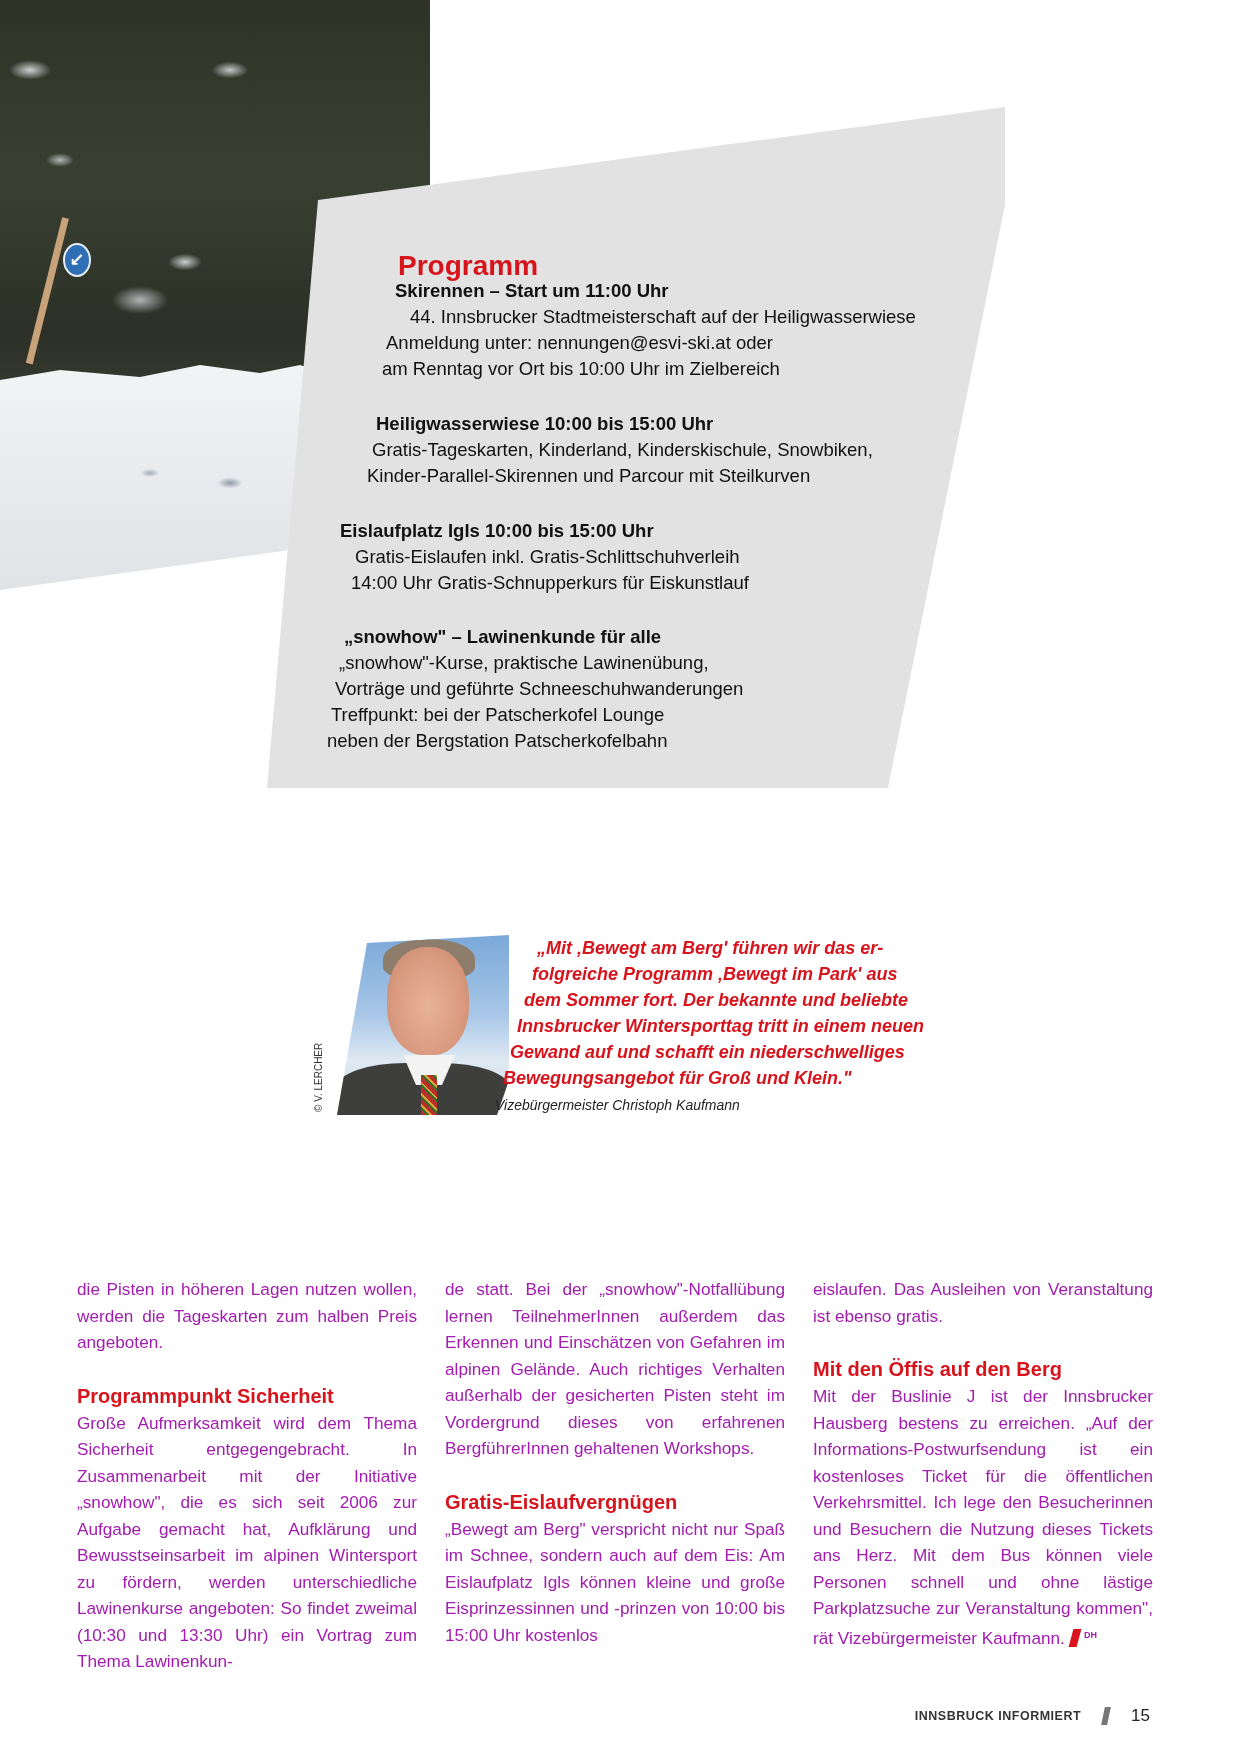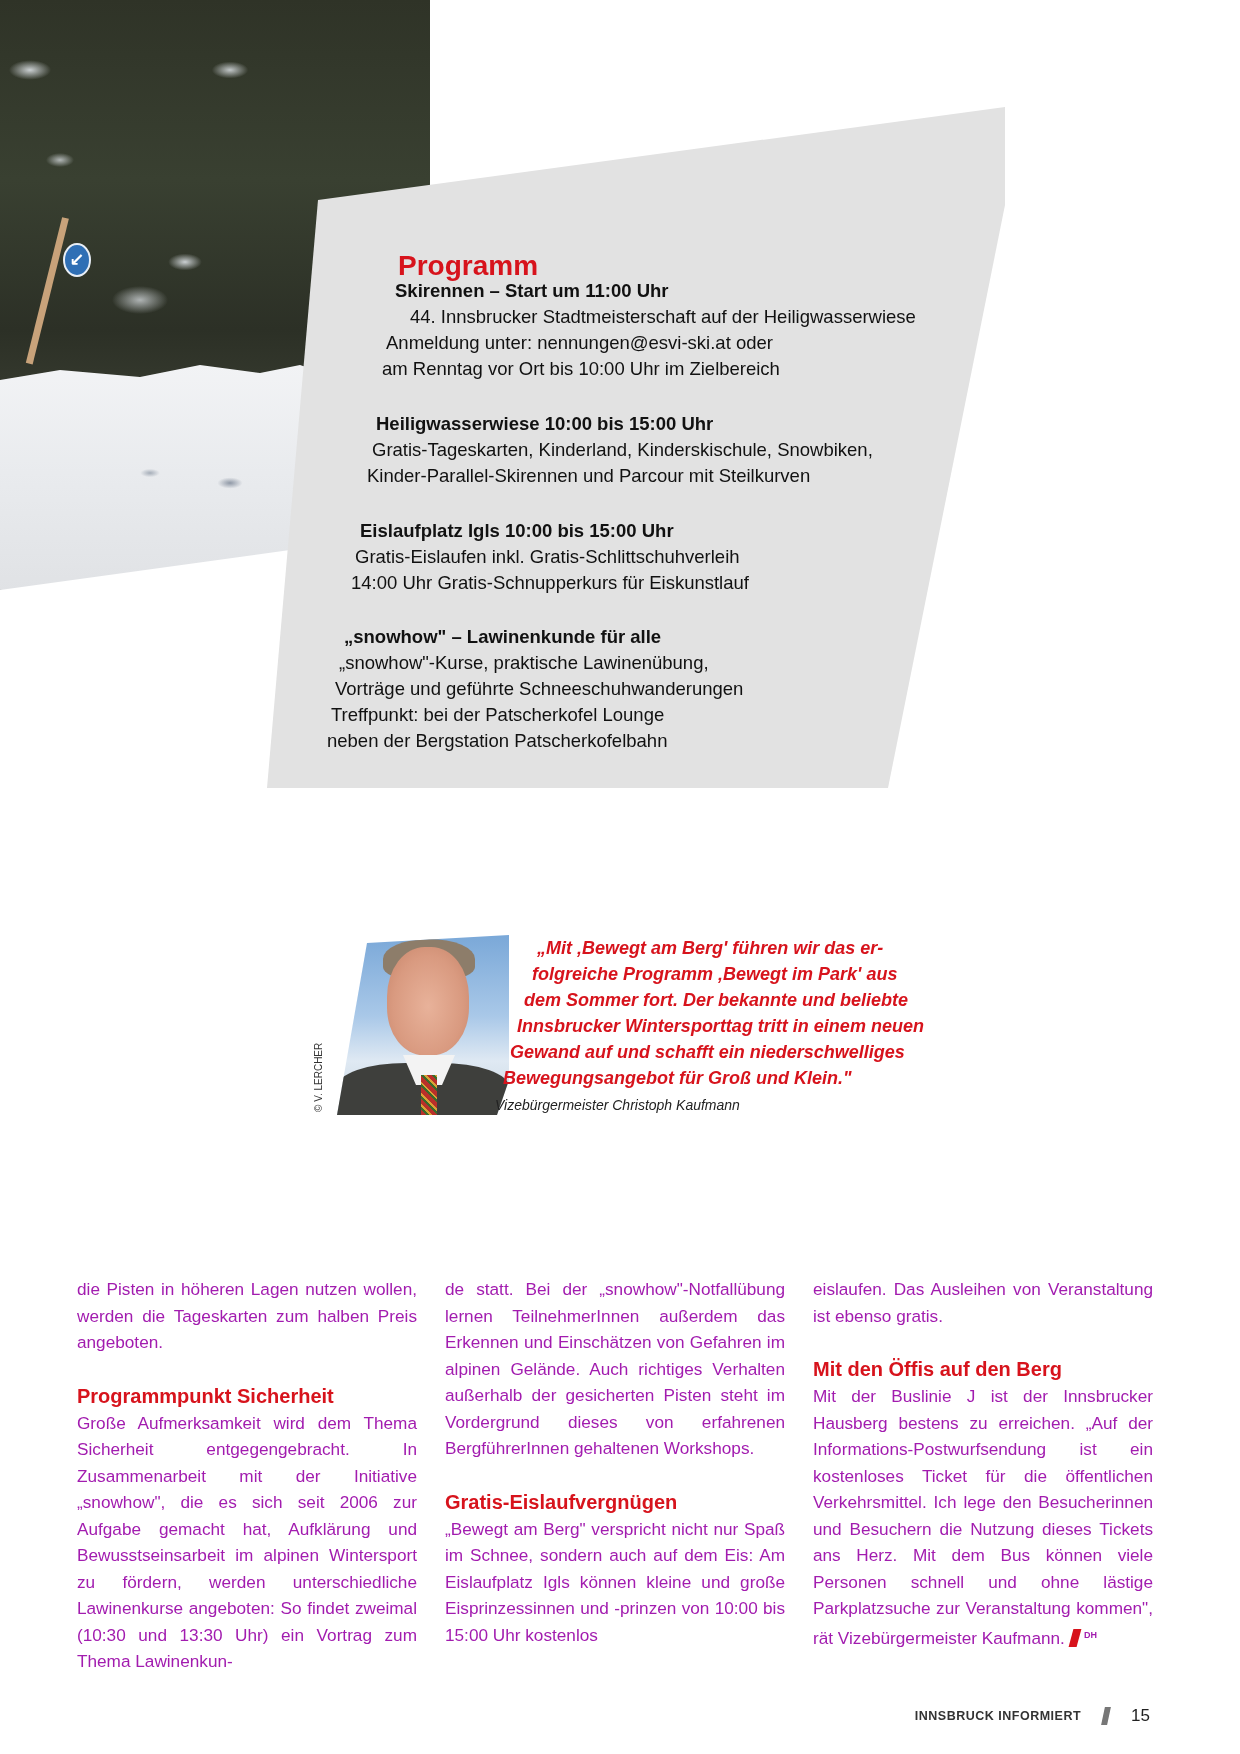--- a/index.html
+++ b/index.html
@@ -126,21 +126,21 @@
 
   <div class="prog-line bold" style="left:395px; top:278px;">Skirennen – Start um 11:00 Uhr</div>
   <div class="prog-line" style="left:390px; top:304px;margin-left:20px;">44. Innsbrucker Stadtmeisterschaft auf der Heiligwasserwiese</div>
   <div class="prog-line" style="left:386px; top:330px;">Anmeldung unter: nennungen@esvi-ski.at oder</div>
   <div class="prog-line" style="left:382px; top:356px;">am Renntag vor Ort bis 10:00 Uhr im Zielbereich</div>
 
   <div class="prog-line bold" style="left:376px; top:411px;">Heiligwasserwiese 10:00 bis 15:00 Uhr</div>
   <div class="prog-line" style="left:372px; top:437px;">Gratis-Tageskarten, Kinderland, Kinderskischule, Snowbiken,</div>
   <div class="prog-line" style="left:367px; top:463px;">Kinder-Parallel-Skirennen und Parcour mit Steilkurven</div>
 
-  <div class="prog-line bold" style="left:360px; top:518px;text-align:center;">Eislaufplatz Igls 10:00 bis 15:00 Uhr</div>
+  <div class="prog-line bold" style="left:340px; top:518px;text-align:center;">Eislaufplatz Igls 10:00 bis 15:00 Uhr</div>
   <div class="prog-line" style="left:355px; top:544px;">Gratis-Eislaufen inkl. Gratis-Schlittschuhverleih</div>
   <div class="prog-line" style="left:351px; top:570px;">14:00 Uhr Gratis-Schnupperkurs für Eiskunstlauf</div>
 
   <div class="prog-line bold" style="left:344px; top:624px;">„snowhow" – Lawinenkunde für alle</div>
   <div class="prog-line" style="left:339px; top:650px;">„snowhow"-Kurse, praktische Lawinenübung,</div>
   <div class="prog-line" style="left:335px; top:676px;">Vorträge und geführte Schneeschuhwanderungen</div>
   <div class="prog-line" style="left:331px; top:702px;">Treffpunkt: bei der Patscherkofel Lounge</div>
   <div class="prog-line" style="left:327px; top:728px;">neben der Bergstation Patscherkofelbahn</div>
 </div>
 

